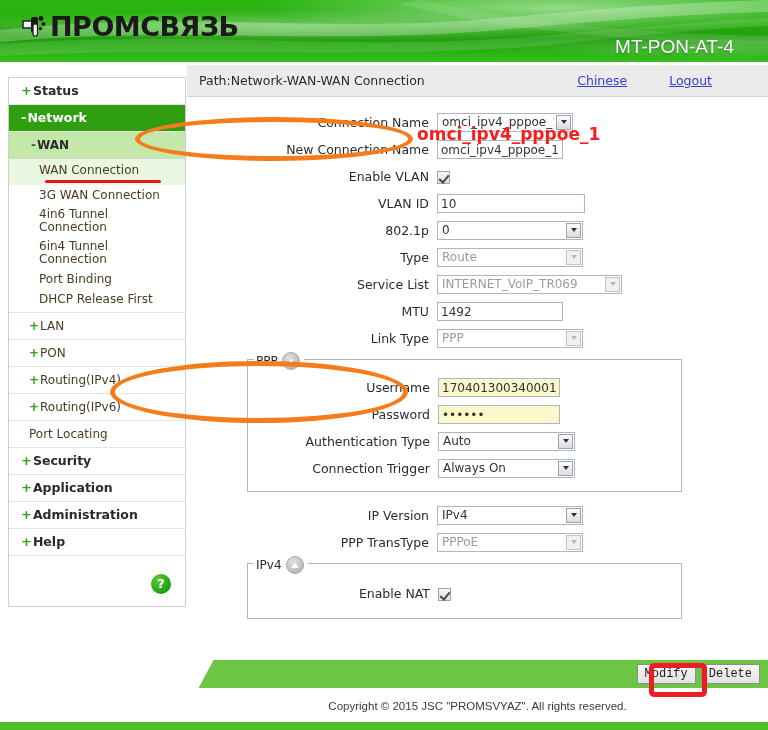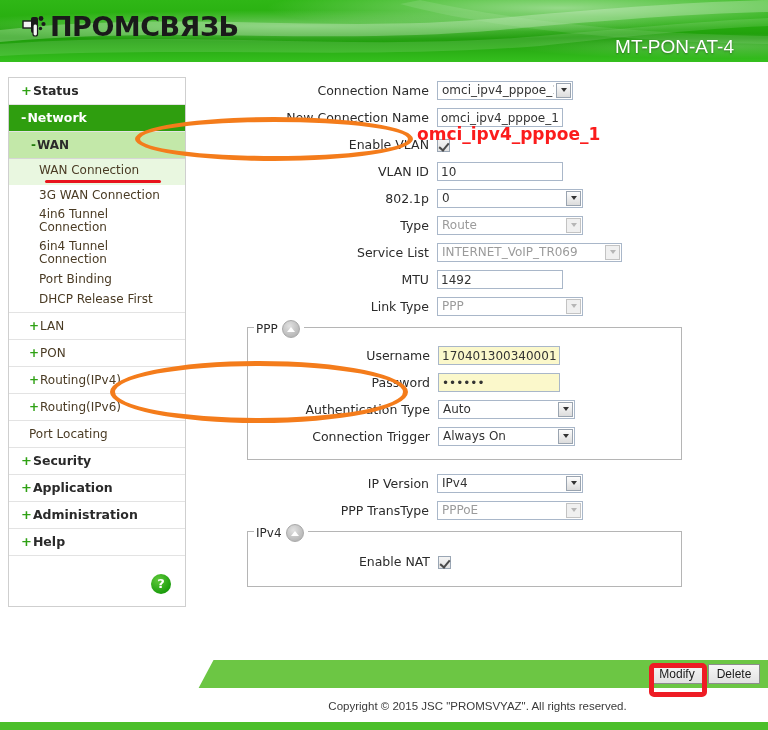--- a/index.html
+++ b/index.html
@@ -232,21 +232,21 @@
     transform: skewX(-28deg);
   }
   .btns { position:absolute; right: 8px; top: 4px; display:flex; gap:5px; z-index:5;}
   .btn {
     min-width: 52px; height: 20px;
     background: linear-gradient(180deg,#f6f6f6,#e2e2e2);
     border:1px solid #8d8d8d;
     font-size: 12px; color:#1a1a1a;
     display:flex; align-items:center; justify-content:center;
     padding: 6px 7px; cursor:pointer;
-    font-family:Liberation Sans, sans-serif;
+    font-family:Liberation Mono, monospace;
   }
   .copyright {
     position:absolute; left:187px; top: 700px; width:581px;
     text-align:center; font-size:11.5px; color:#3a3a3a;
     font-family:"Liberation Sans", sans-serif;
   }
   .bottom-green {
     position:absolute; left:0; top: 722px; width: 768px; height: 8px;
     background:#4bbf2a;
   }
@@ -349,20 +349,26 @@
       </div>
       <div class="nav-item nav-top">
         <span class="pm">+</span><span>Help</span>
       </div>
 
       <div class="help-btn">?</div>
     </div>
 
     <div class="main">
 
+      <div class="pathbar">
+        <span>Path:Network-WAN-WAN Connection</span>
+        <span class="spacer"></span>
+        <span class="pathlink">Chinese</span>
+        <span class="pathlink last">Logout</span>
+      </div>
 
       <div class="form-area">
 
         <div class="frow">
           <div class="flabel">Connection Name</div>
           <div class="fctl">
             <div class="sel" style="width:136px;">
               <span style="overflow:hidden;white-space:nowrap;width:112px;">omci_ipv4_pppoe_1</span>
               <span class="arrow-box">
                   <i></i>
@@ -381,21 +387,21 @@
         <div class="frow">
           <div class="flabel">Enable VLAN</div>
           <div class="fctl">
             <span class="chk"></span>
           </div>
         </div>
 
         <div class="frow">
           <div class="flabel">VLAN ID</div>
           <div class="fctl">
-            <input class="txt" style="width: 126px;" value="10">
+            <input class="txt" style="width: 148px;" value="10">
           </div>
         </div>
 
         <div class="frow">
           <div class="flabel">802.1p</div>
           <div class="fctl">
             <div class="sel" style="width:146px;">
               <span>0</span>
               <span class="arrow-box">
                   <i></i>

